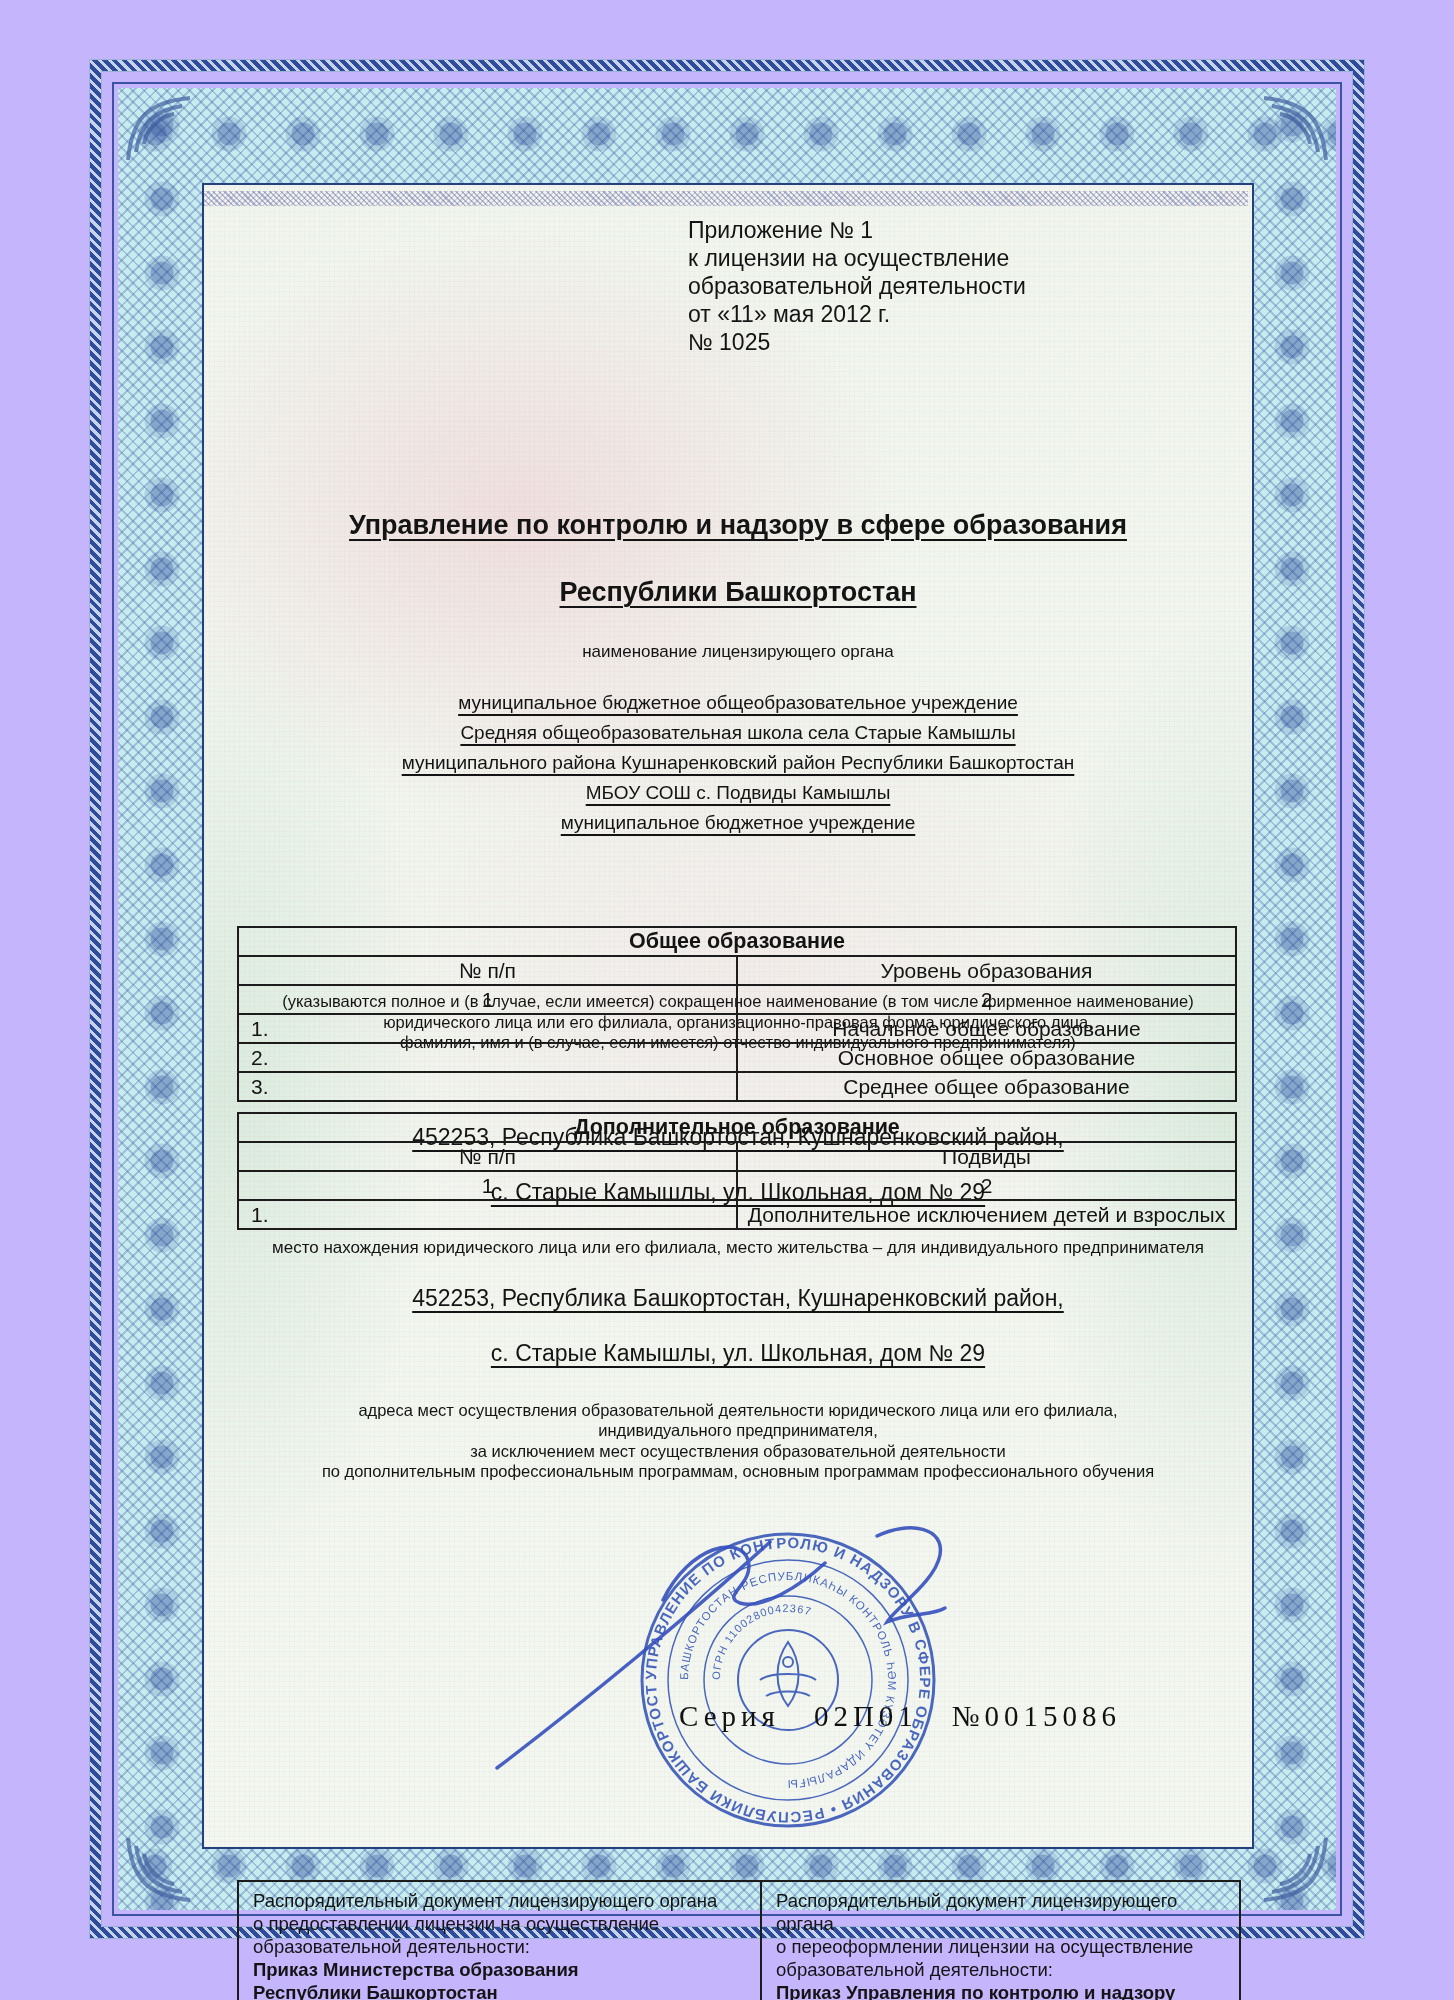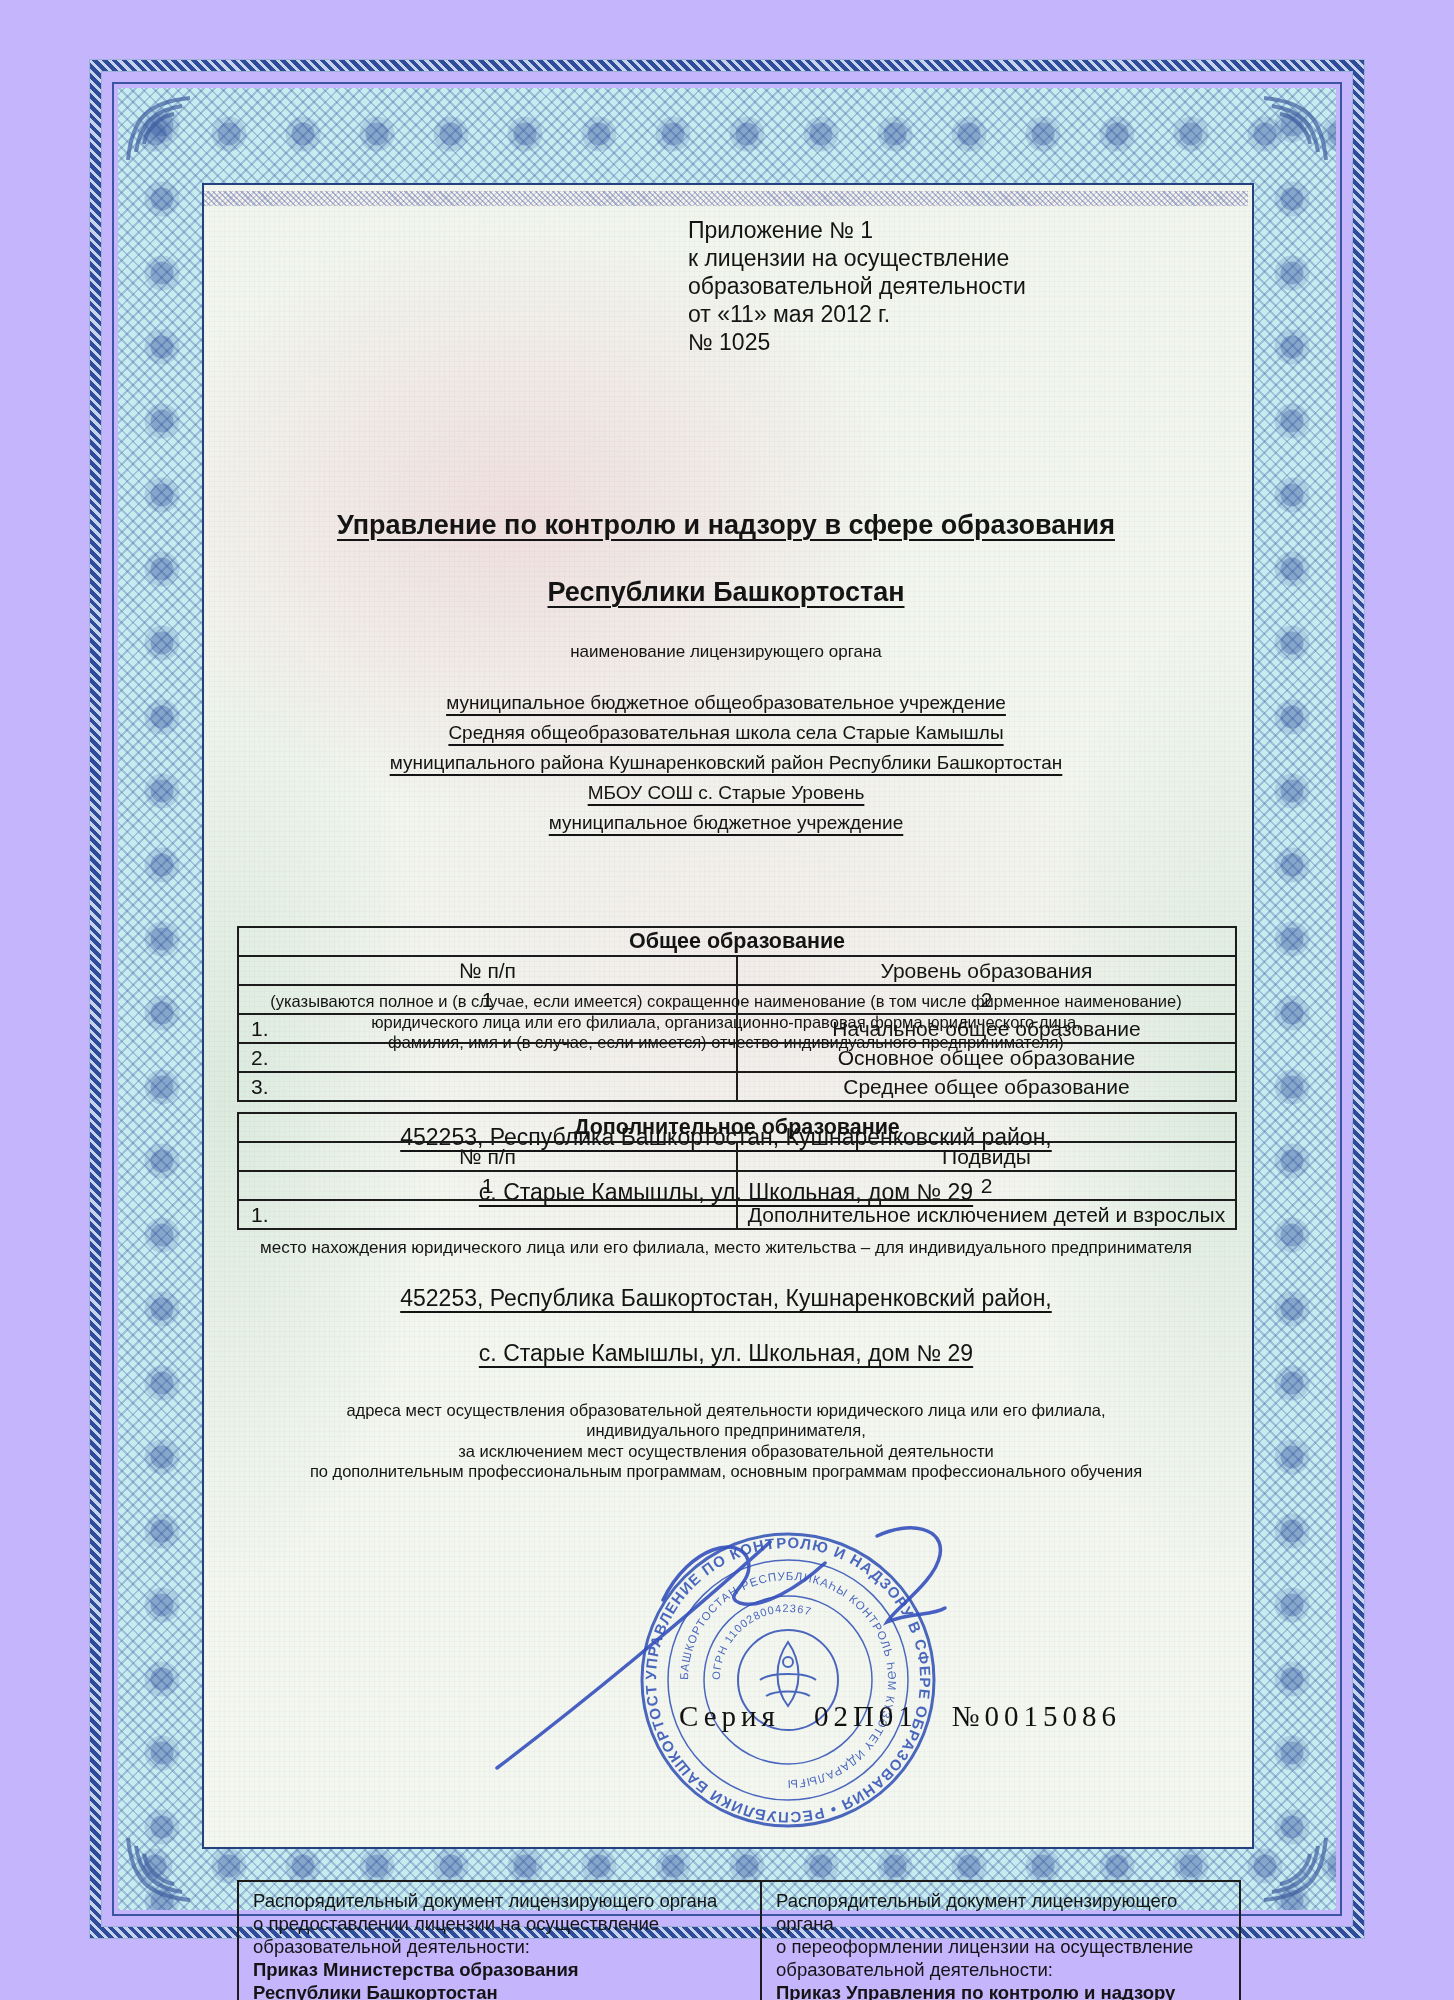--- a/index.html
+++ b/index.html
@@ -34,21 +34,21 @@
       radial-gradient(ellipse 620px 520px at 52% 48%,rgba(238,196,210,.20),transparent 72%),
       radial-gradient(ellipse 300px 700px at 2% 55%,rgba(150,200,170,.25),transparent 70%),
       radial-gradient(ellipse 300px 700px at 98% 55%,rgba(150,200,170,.25),transparent 70%),
       linear-gradient(180deg,#f0f6ee,#f2f7f0);}
   .hatch-strip{position:absolute;left:204px;top:191px;width:1044px;height:15px;
     background:
       repeating-linear-gradient(45deg,rgba(70,95,175,.40) 0 1.5px,transparent 1.5px 4px),
       repeating-linear-gradient(-45deg,rgba(150,110,165,.30) 0 1.5px,transparent 1.5px 4px);}
   
   .abs{position:absolute;}
-  .ctr{left:202px;width:1048px;text-align:center;}
+  .ctr{left:214px;width:1048px;text-align:center;}
   .u{text-decoration:underline;text-decoration-thickness:1.5px;text-underline-offset:5px;}
   .appendix{left:688px;top:216px;width:440px;font-size:23px;line-height:28px;text-align:left;}
   .title-line{font-weight:bold;font-size:27px;}
   .cap{font-size:17px;}
   .cap-s{font-size:16.5px;line-height:20.5px;text-align:center;}
   .org-line{font-size:19px;line-height:30px;}
   .addr{font-size:23px;}
   
   table.doc{position:absolute;left:237px;width:1000px;border-collapse:collapse;table-layout:fixed;}
   table.doc td{border:2px solid #1c1c1c;font-size:21px;padding:1px 4px;height:25px;text-align:center;vertical-align:middle;}
@@ -104,21 +104,21 @@
   </div>
 
   <div class="abs ctr title-line u z" style="top:370px;">Управление по контролю и надзору в сфере образования</div>
   <div class="abs ctr title-line u z" style="top:406px;">Республики Башкортостан</div>
   <div class="abs ctr cap z" style="top:440px;">наименование лицензирующего органа</div>
 
   <div class="abs ctr z" style="top:466px;">
     <div class="org-line u">муниципальное бюджетное общеобразовательное учреждение</div>
     <div class="org-line u">Средняя общеобразовательная школа села Старые Камышлы</div>
     <div class="org-line u">муниципального района Кушнаренковский район Республики Башкортостан</div>
-    <div class="org-line u">МБОУ СОШ с. Старые Уровень</div>
+    <div class="org-line u">МБОУ СОШ с. Подвиды Камышлы</div>
     <div class="org-line u">муниципальное бюджетное учреждение</div>
   </div>
   <div class="abs ctr z" style="top:619px;">
     <div class="cap-s">(указываются полное и (в случае, если имеется) сокращенное наименование (в том числе фирменное наименование)</div>
     <div class="cap-s">юридического лица  или его филиала, организационно-правовая форма юридического лица,</div>
     <div class="cap-s">фамилия, имя и (в случае, если имеется) отчество индивидуального предпринимателя)</div>
   </div>
 
   <div class="abs ctr addr u z" style="top:690px;">452253, Республика Башкортостан, Кушнаренковский район,</div>
   <div class="abs ctr addr u z" style="top:718px;">с. Старые Камышлы, ул. Школьная, дом № 29</div>

